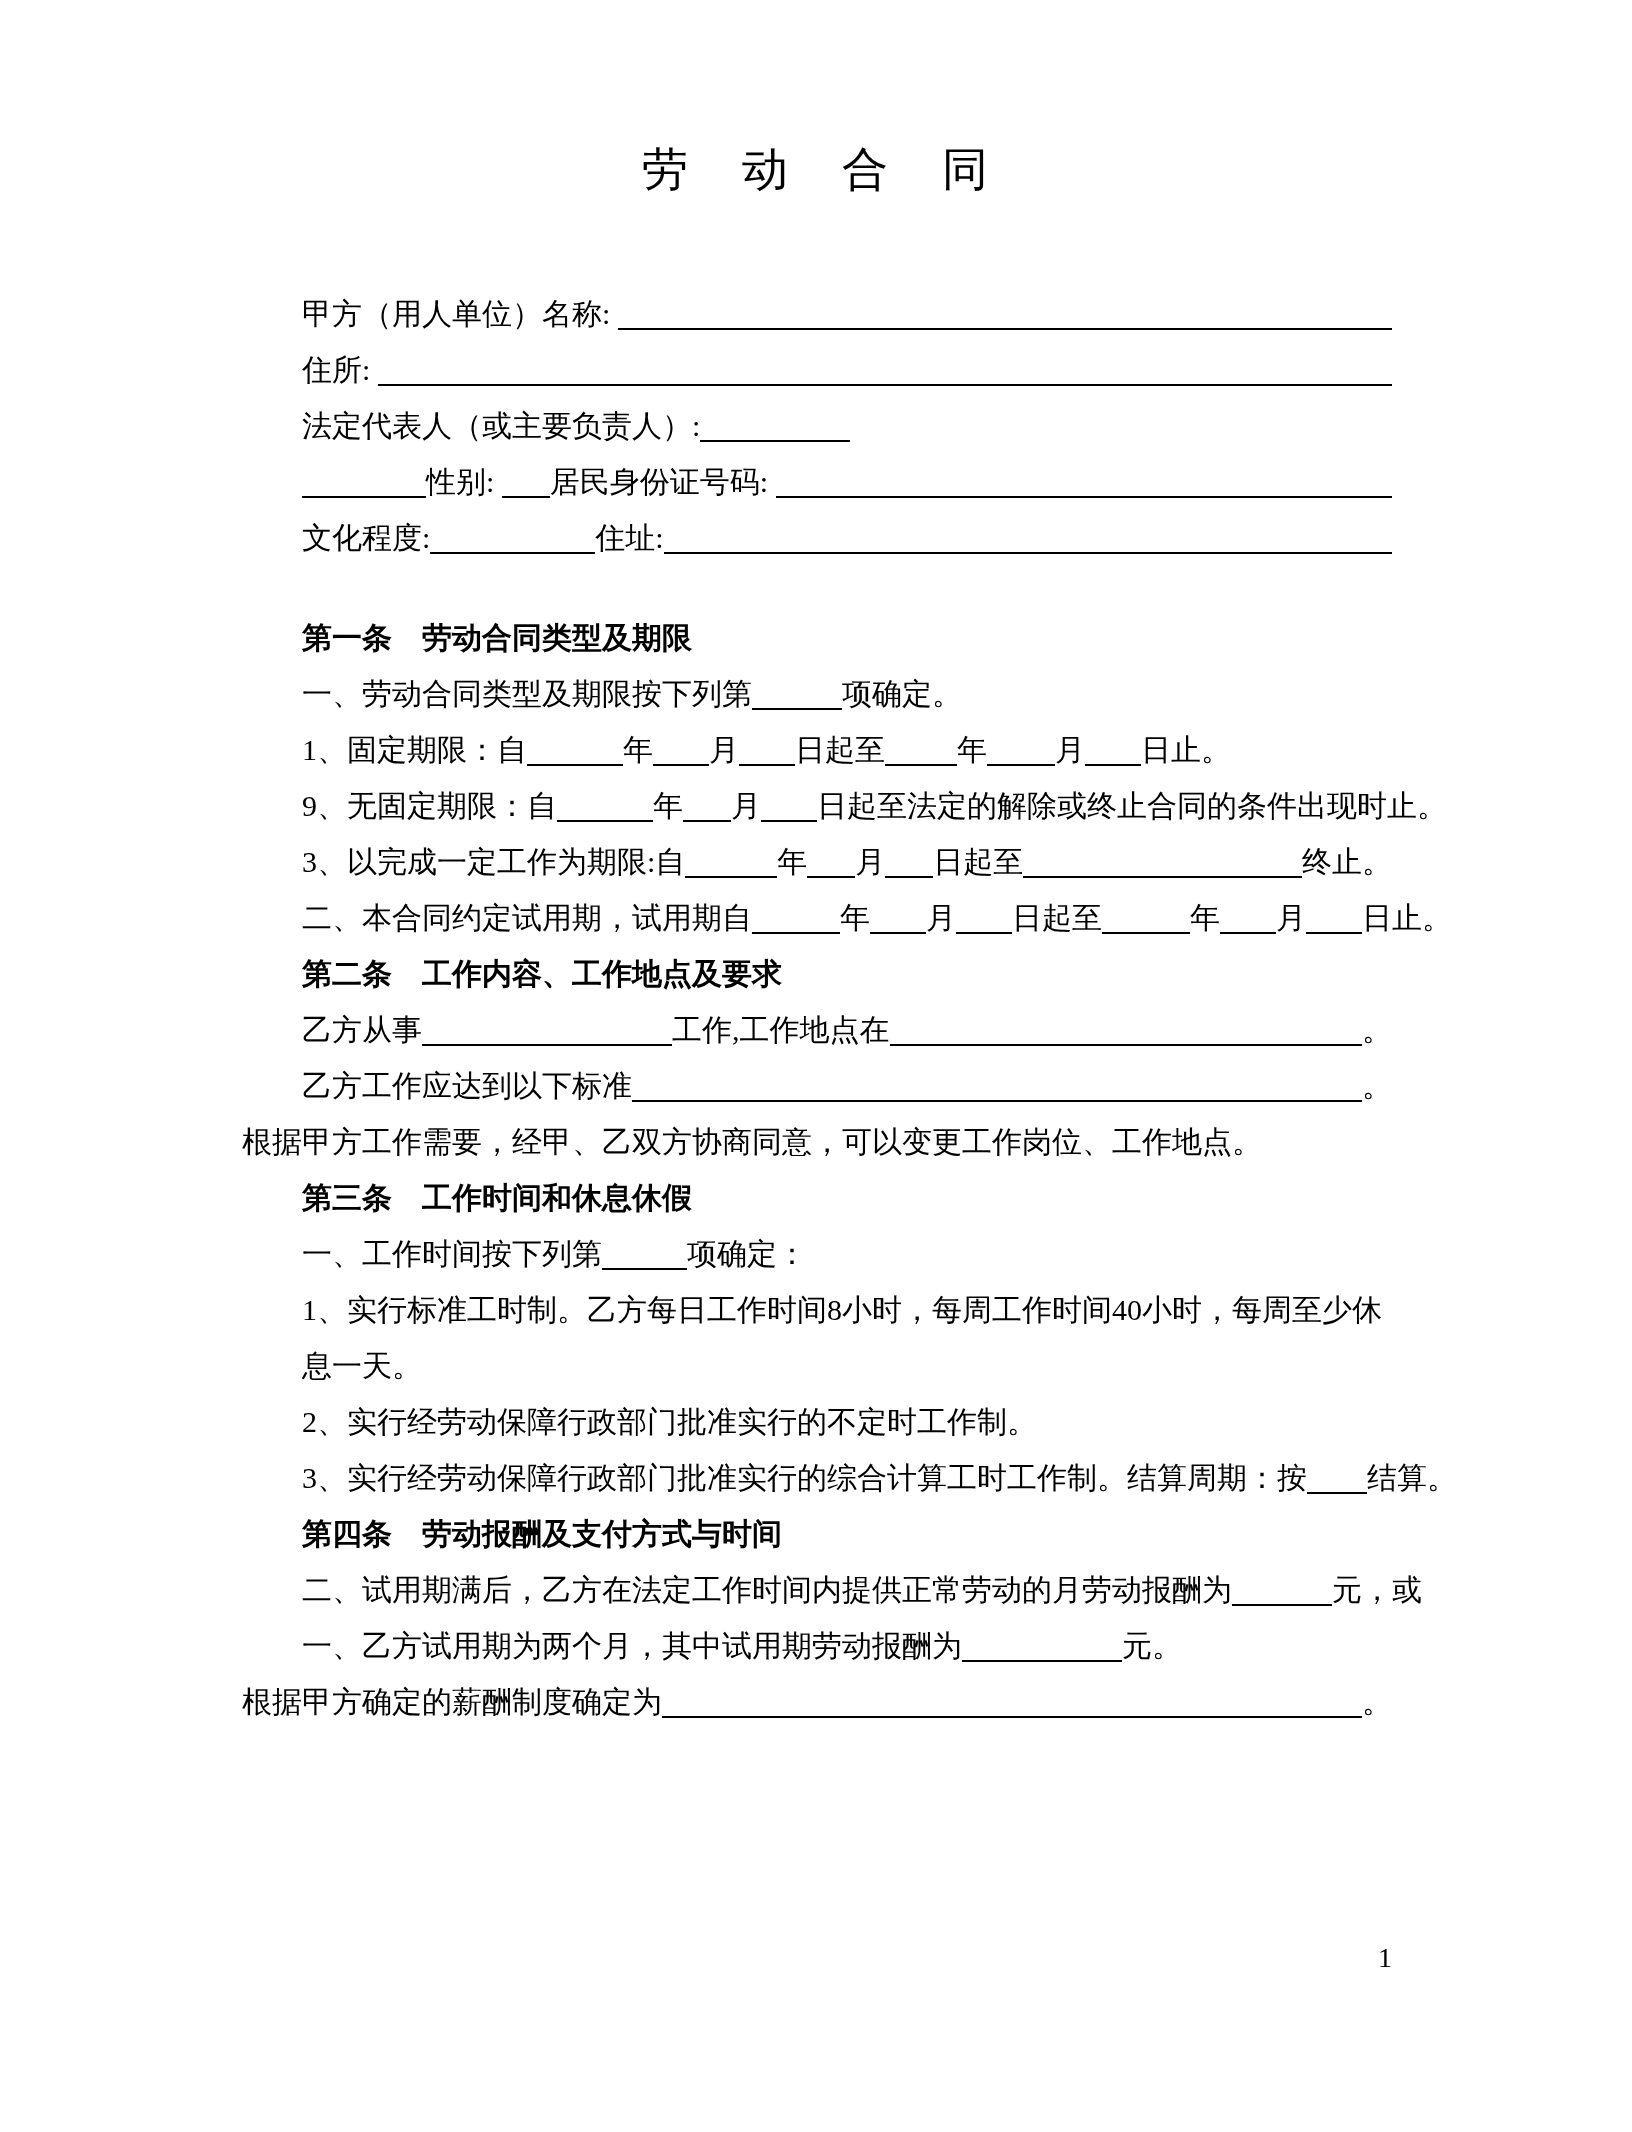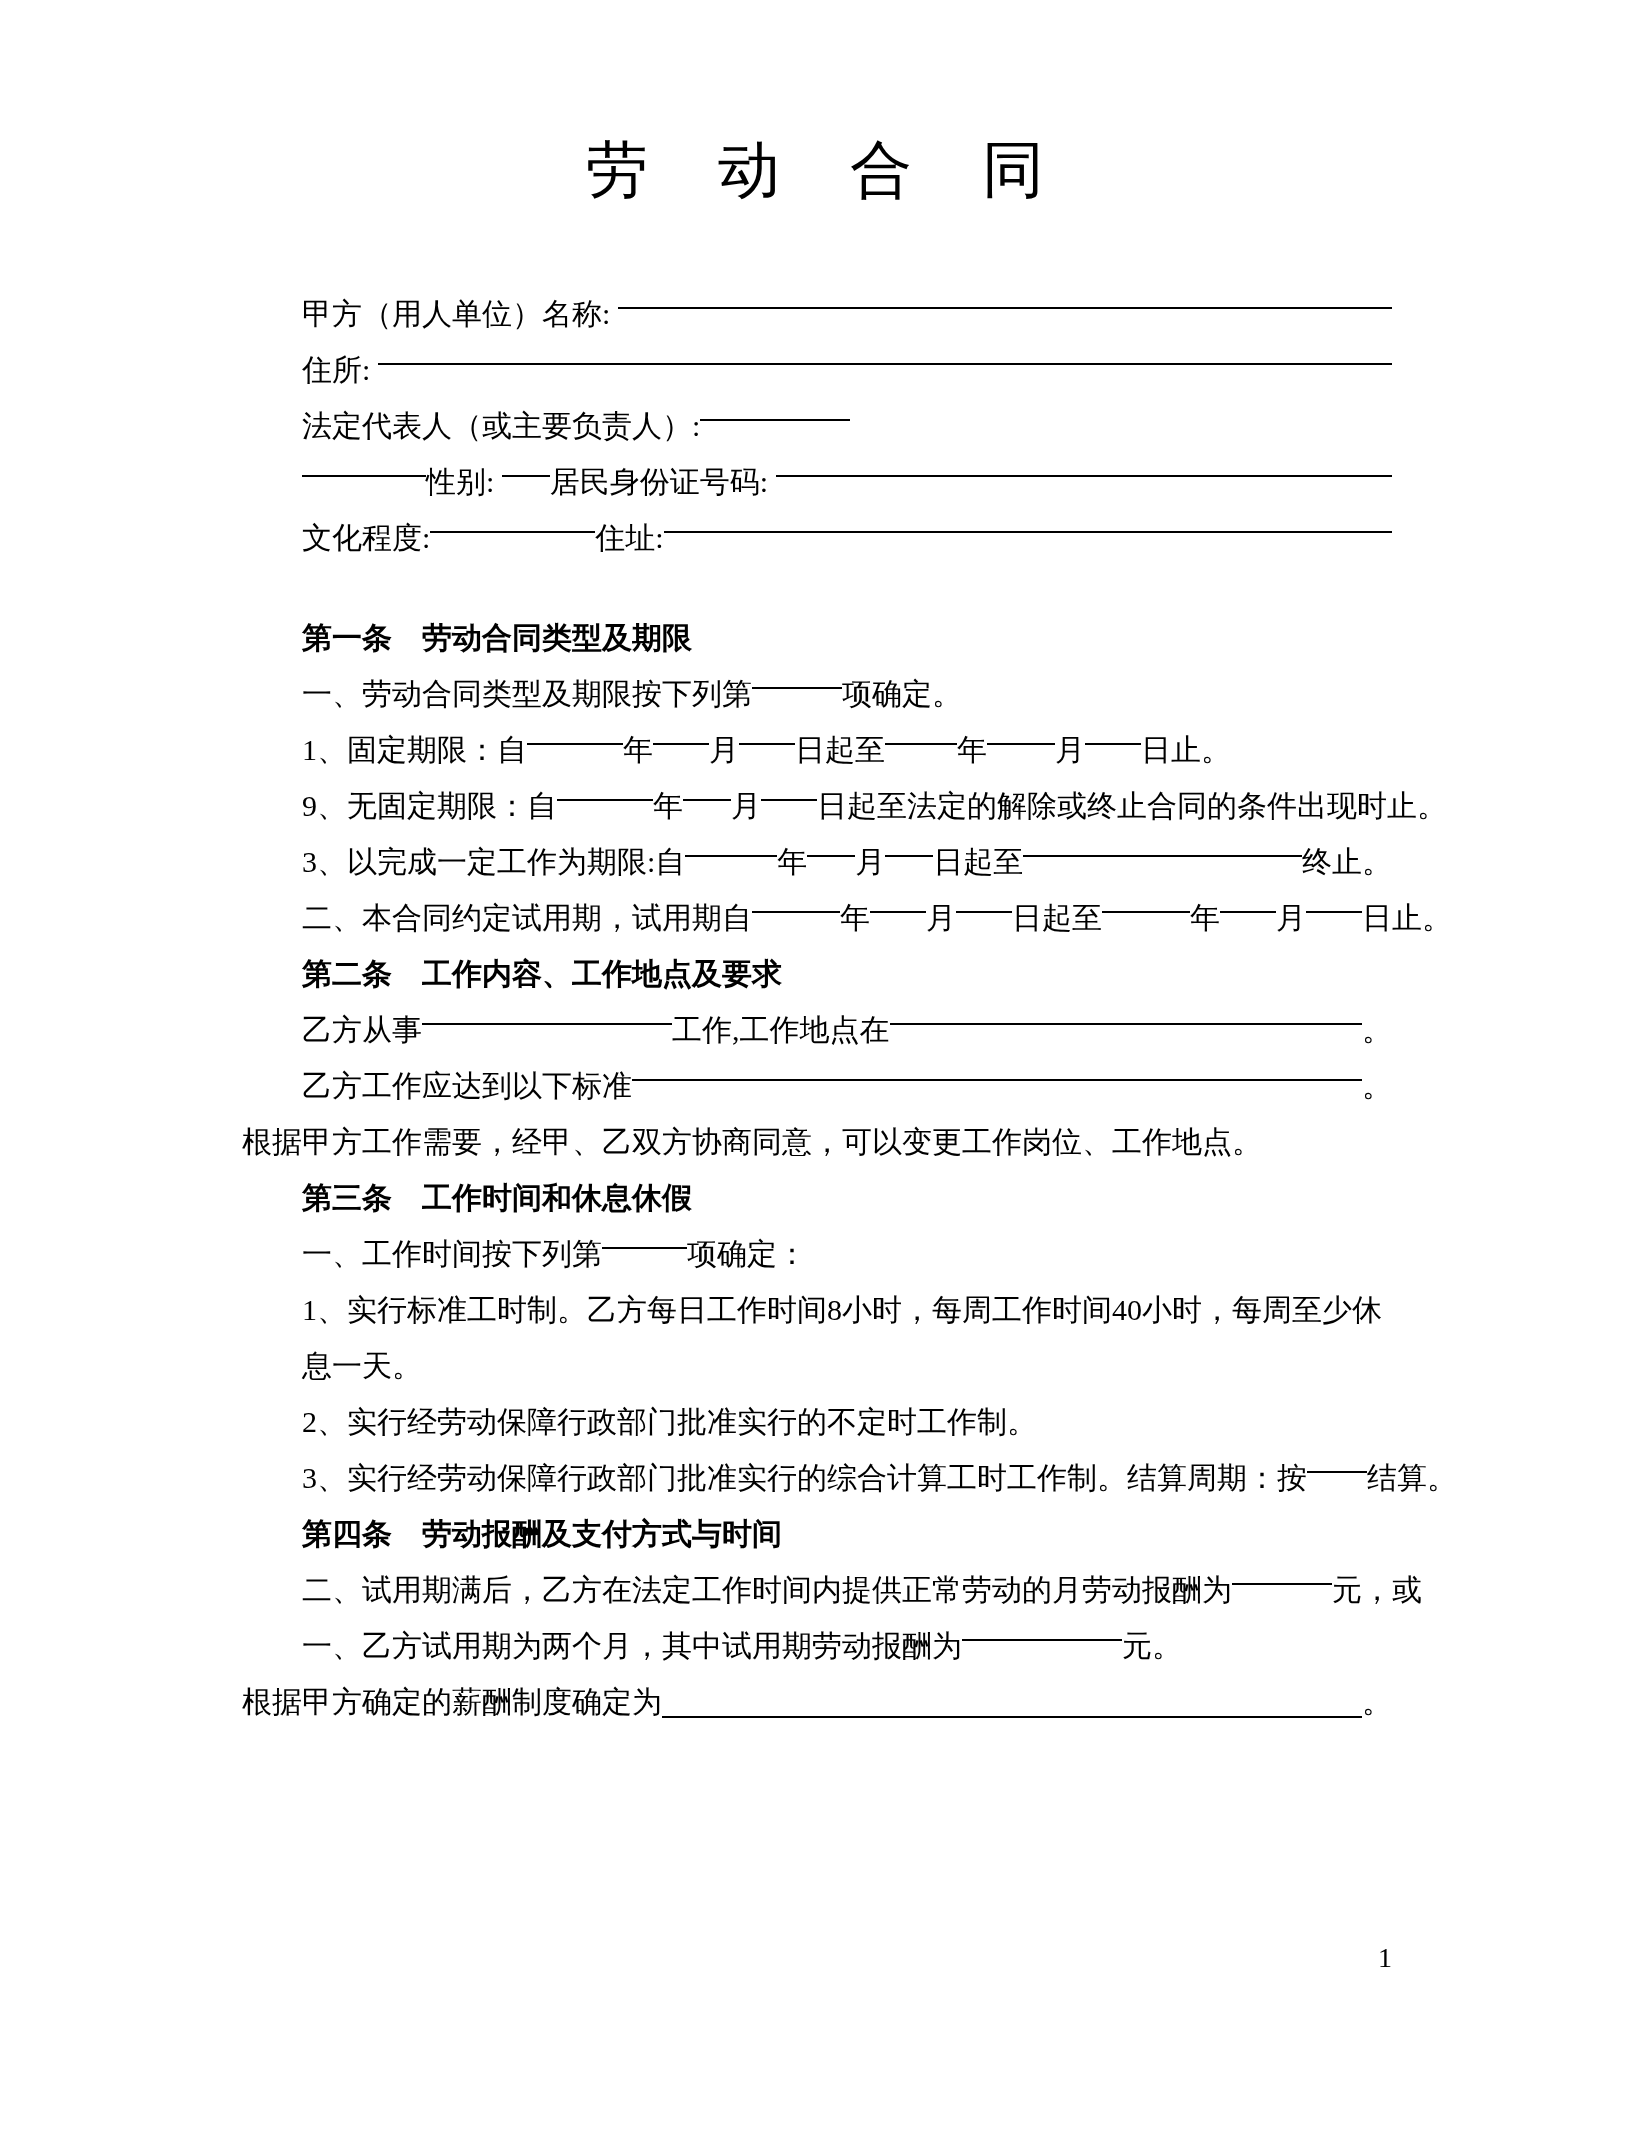--- a/index.html
+++ b/index.html
@@ -7,37 +7,37 @@
     position:relative;
     width:1632px; height:2132px;
     background:#ffffff; color:#000000;
     font-family:"Liberation Serif", serif;
     font-size:30px;
     overflow:hidden;
   }
   .content { padding:140px 240px 0 242px; }
   .doc-title {
     text-align:center;
-    font-size:62px;
+    font-size:46px;
     line-height:60px;
     letter-spacing:4px;
     white-space:nowrap;
   }
   .party-block { margin-top:86px; }
   .row { display:flex; height:56px; align-items:flex-end; }
   .row .t { line-height:56px; white-space:pre; }
   .u {
     display:block;
     border-bottom:2px solid #000;
     margin-bottom:12px;
     height:0;
     flex:0 0 auto;
   }
   .u.fill { flex:1 1 auto; min-width:40px; }
-  .indent { padding-left:60px;align-items:center; }
+  .indent { padding-left:60px; }
   .para {
     margin:0;
     line-height:56px;
     text-align:justify;
     text-indent:60px;
   }
   .line { line-height:56px; }
   .heading {
     font-family:"Liberation Sans", sans-serif;
     font-weight:bold;

